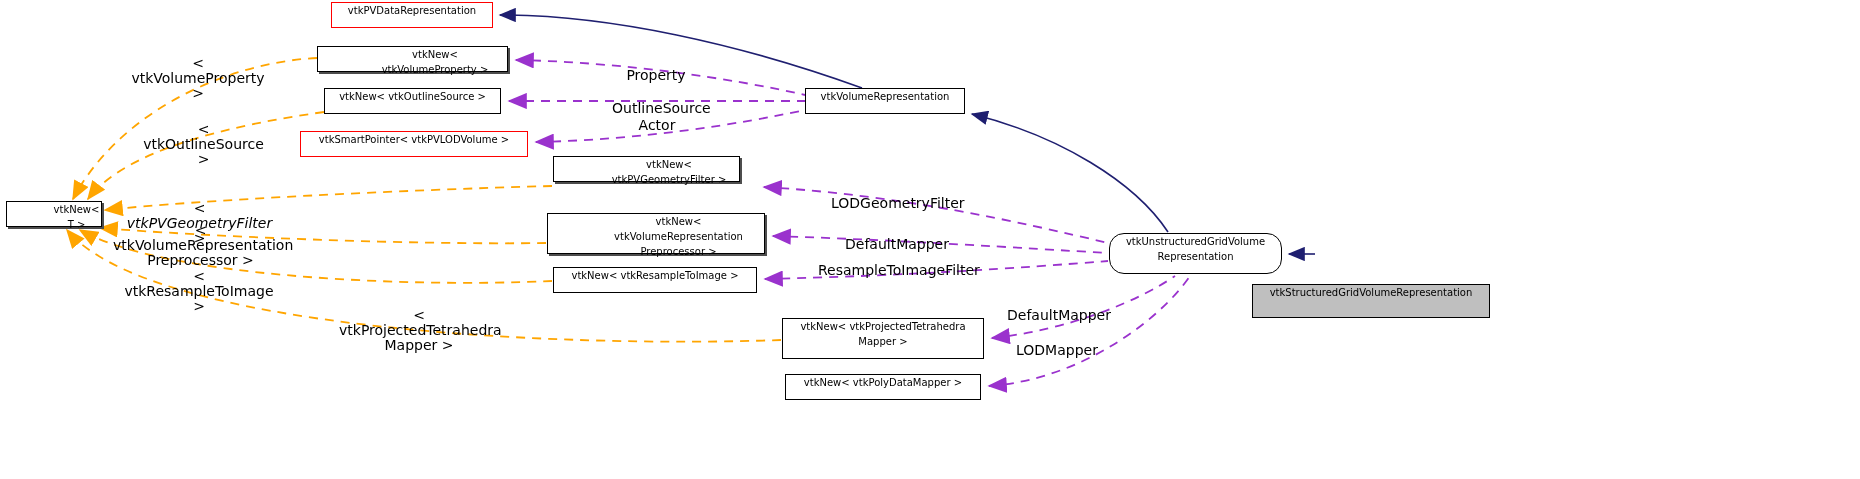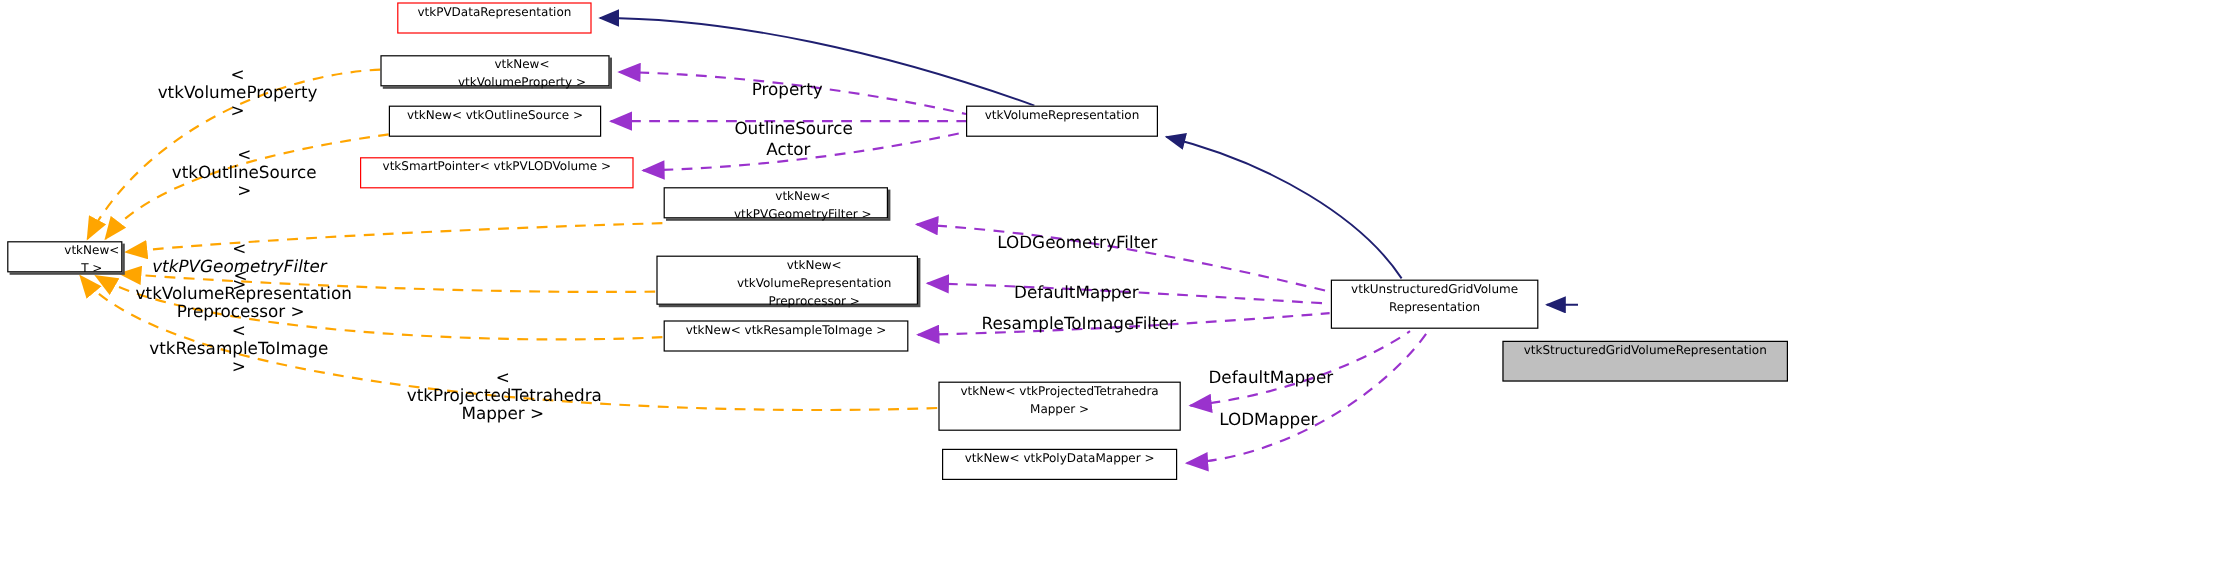--- a/index.html
+++ b/index.html
@@ -177,21 +177,21 @@
 
   <div class="node" style="left:782px; top:318px; width:202px; height:41px;">
     <span>vtkNew&lt; vtkProjectedTetrahedra
 Mapper &gt;</span>
   </div>
 
   <div class="node" style="left:785px; top:374px; width:196px; height:26px;">
     <span>vtkNew&lt; vtkPolyDataMapper &gt;</span>
   </div>
 
-  <div class="node" style="left:1109px; top:233px; width:173px; height:41px;">
+  <div class="node" style="left:1109px; top:233px; width:173px; height:41px;border-radius:15px;">
     <span>vtkUnstructuredGridVolume
 Representation</span>
   </div>
 
   <div class="node shaded" style="left:1252px; top:241px; width:238px; height:34px;margin-top:43px;">
     <span>vtkStructuredGridVolumeRepresentation</span>
   </div>
 
   <div class="edge-label tmpl" style="left:128px; top:41px; width:140px;">
     <span>&lt; vtkVolumeProperty &gt;</span>

